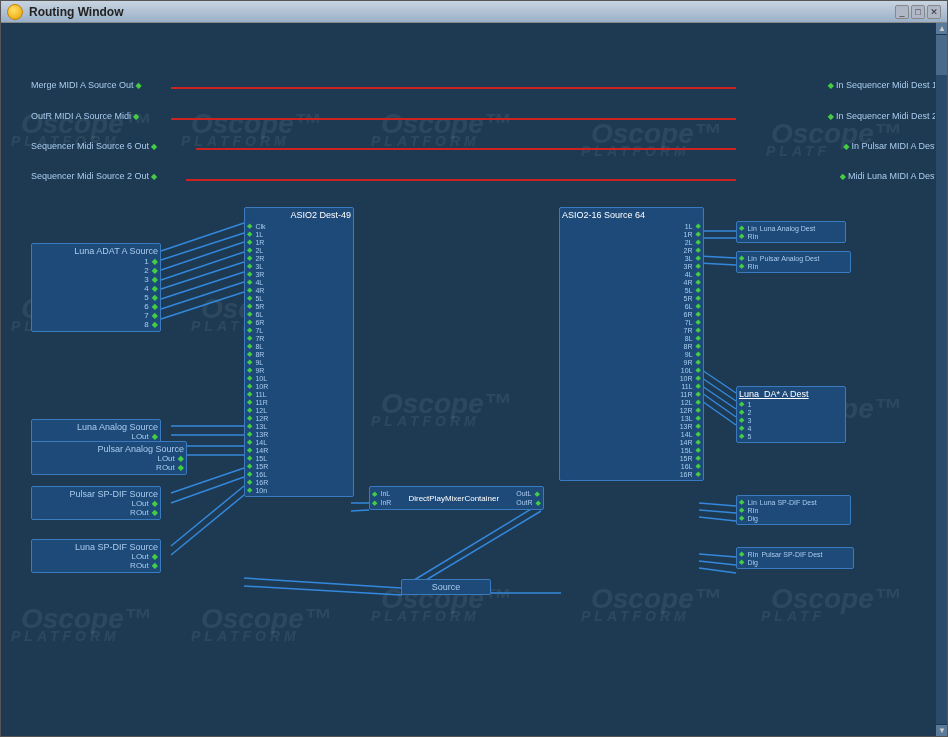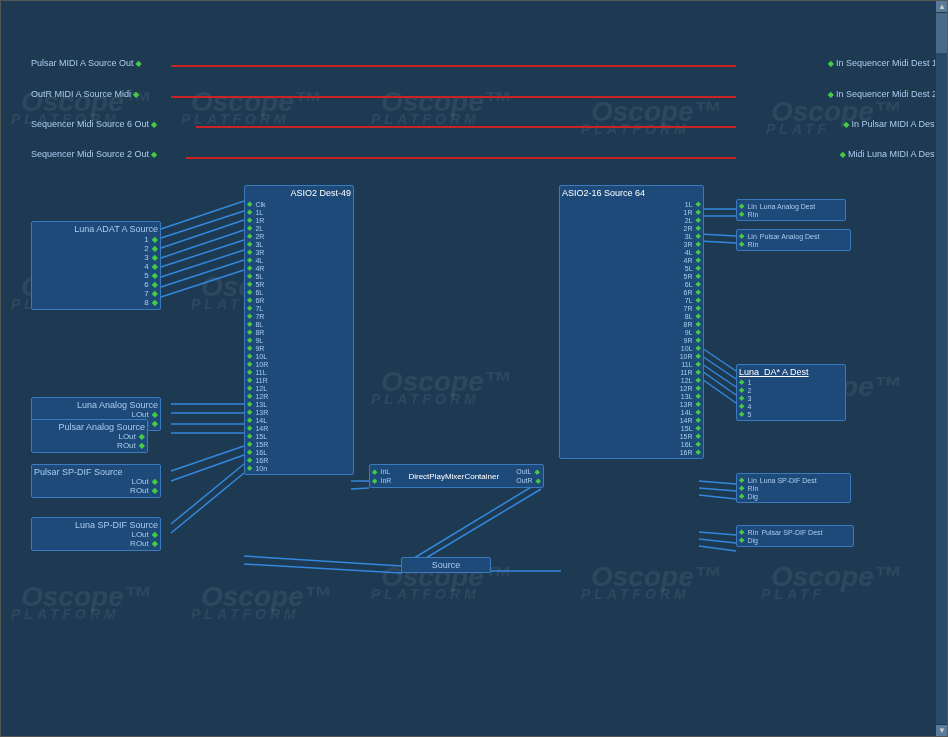--- a/index.html
+++ b/index.html
@@ -114,20 +114,29 @@
       color: #111;
       font-size: 11px;
     }
     .status-spacer { flex: 1; }
   </style>
 </head>
 <body>
 
 <div class="window">
 
+  <div class="title-bar">
+    <div class="title-bar-icon"></div>
+    <span class="title-text">Routing Window</span>
+    <div class="window-controls">
+      <div class="wc-btn">_</div>
+      <div class="wc-btn">□</div>
+      <div class="wc-btn">✕</div>
+    </div>
+  </div>
 
 
   <div class="main-area">
 
     <span class="watermark" style="left:20px;top:85px;font-size:28px">Oscope™</span>
     <span class="watermark" style="left:10px;top:110px;font-size:14px;letter-spacing:4px">PLATFORM</span>
     <span class="watermark" style="left:190px;top:85px;font-size:28px">Oscope™</span>
     <span class="watermark" style="left:180px;top:110px;font-size:14px;letter-spacing:4px">PLATFORM</span>
     <span class="watermark" style="left:380px;top:85px;font-size:28px">Oscope™</span>
     <span class="watermark" style="left:370px;top:110px;font-size:14px;letter-spacing:4px">PLATFORM</span>
@@ -212,21 +221,21 @@
 
       <line x1="350" y1="480" x2="368" y2="480" stroke="#3388dd" stroke-width="1.5"></line>
       <line x1="350" y1="488" x2="368" y2="487" stroke="#3388dd" stroke-width="1.5"></line>
 
       <line x1="243" y1="555" x2="400" y2="565" stroke="#3388dd" stroke-width="1.5"></line>
       <line x1="243" y1="563" x2="400" y2="572" stroke="#3388dd" stroke-width="1.5"></line>
       <line x1="490" y1="570" x2="560" y2="570" stroke="#3388dd" stroke-width="1.5"></line>
     </svg>
 
     <div style="position:absolute;left:30px;top:57px;display:flex;align-items:center;gap:2px;">
-      <span style="color:#aaccee;font-size:9px;">Pulsar MIDI A Source  Out</span>
+      <span style="color:#aaccee;font-size:9px;">Merge MIDI A Source  Out</span>
       <span style="color:#44cc44;font-size:8px;">◆</span>
     </div>
     <div style="position:absolute;left:30px;top:88px;display:flex;align-items:center;gap:2px;">
       <span style="color:#aaccee;font-size:9px;">OutR MIDI A Source  Midi</span>
       <span style="color:#44cc44;font-size:8px;">◆</span>
     </div>
     <div style="position:absolute;left:30px;top:118px;display:flex;align-items:center;gap:2px;">
       <span style="color:#aaccee;font-size:9px;">Sequencer Midi Source 6  Out</span>
       <span style="color:#44cc44;font-size:8px;">◆</span>
     </div>
@@ -265,28 +274,28 @@
         <div style="display:flex;align-items:center;height:9px;"><span style="color:#aaccee;font-size:8px;">8</span>&nbsp;<span style="color:#44cc44;font-size:8px;">◆</span></div>
       </div>
     </div>
 
     <div style="position:absolute;left:30px;top:396px;width:130px;background:#1e4a7a;border:1px solid #3a7abf;border-radius:2px;padding:2px;">
       <div style="text-align:right;color:#aaccee;font-size:9px;">Luna Analog Source</div>
       <div style="display:flex;align-items:center;justify-content:flex-end;height:9px;"><span style="color:#aaccee;font-size:8px;">LOut</span>&nbsp;<span style="color:#44cc44;font-size:8px;">◆</span></div>
       <div style="display:flex;align-items:center;justify-content:flex-end;height:9px;"><span style="color:#aaccee;font-size:8px;">ROut</span>&nbsp;<span style="color:#44cc44;font-size:8px;">◆</span></div>
     </div>
 
-    <div style="position:absolute;left:30px;top:418px;width:117px;background:#1e4a7a;border:1px solid #3a7abf;border-radius:2px;padding:2px;">
+    <div style="position:absolute;left:30px;top:418px;width:156px;background:#1e4a7a;border:1px solid #3a7abf;border-radius:2px;padding:2px;">
       <div style="text-align:right;color:#aaccee;font-size:9px;">Pulsar Analog Source</div>
       <div style="display:flex;align-items:center;justify-content:flex-end;height:9px;"><span style="color:#aaccee;font-size:8px;">LOut</span>&nbsp;<span style="color:#44cc44;font-size:8px;">◆</span></div>
       <div style="display:flex;align-items:center;justify-content:flex-end;height:9px;"><span style="color:#aaccee;font-size:8px;">ROut</span>&nbsp;<span style="color:#44cc44;font-size:8px;">◆</span></div>
     </div>
 
     <div style="position:absolute;left:30px;top:463px;width:130px;background:#1e4a7a;border:1px solid #3a7abf;border-radius:2px;padding:2px;">
-      <div style="color:#aaccee;font-size:9px;">Pulsar SP-DIF Source</div>
+      <div style="text-align:right;color:#aaccee;font-size:9px;">Pulsar SP-DIF Source</div>
       <div style="display:flex;align-items:center;justify-content:flex-end;height:9px;"><span style="color:#aaccee;font-size:8px;">LOut</span>&nbsp;<span style="color:#44cc44;font-size:8px;">◆</span></div>
       <div style="display:flex;align-items:center;justify-content:flex-end;height:9px;"><span style="color:#aaccee;font-size:8px;">ROut</span>&nbsp;<span style="color:#44cc44;font-size:8px;">◆</span></div>
     </div>
 
     <div style="position:absolute;left:30px;top:516px;width:130px;background:#1e4a7a;border:1px solid #3a7abf;border-radius:2px;padding:2px;">
       <div style="text-align:right;color:#aaccee;font-size:9px;">Luna SP-DIF Source</div>
       <div style="display:flex;align-items:center;justify-content:flex-end;height:9px;"><span style="color:#aaccee;font-size:8px;">LOut</span>&nbsp;<span style="color:#44cc44;font-size:8px;">◆</span></div>
       <div style="display:flex;align-items:center;justify-content:flex-end;height:9px;"><span style="color:#aaccee;font-size:8px;">ROut</span>&nbsp;<span style="color:#44cc44;font-size:8px;">◆</span></div>
     </div>
 

